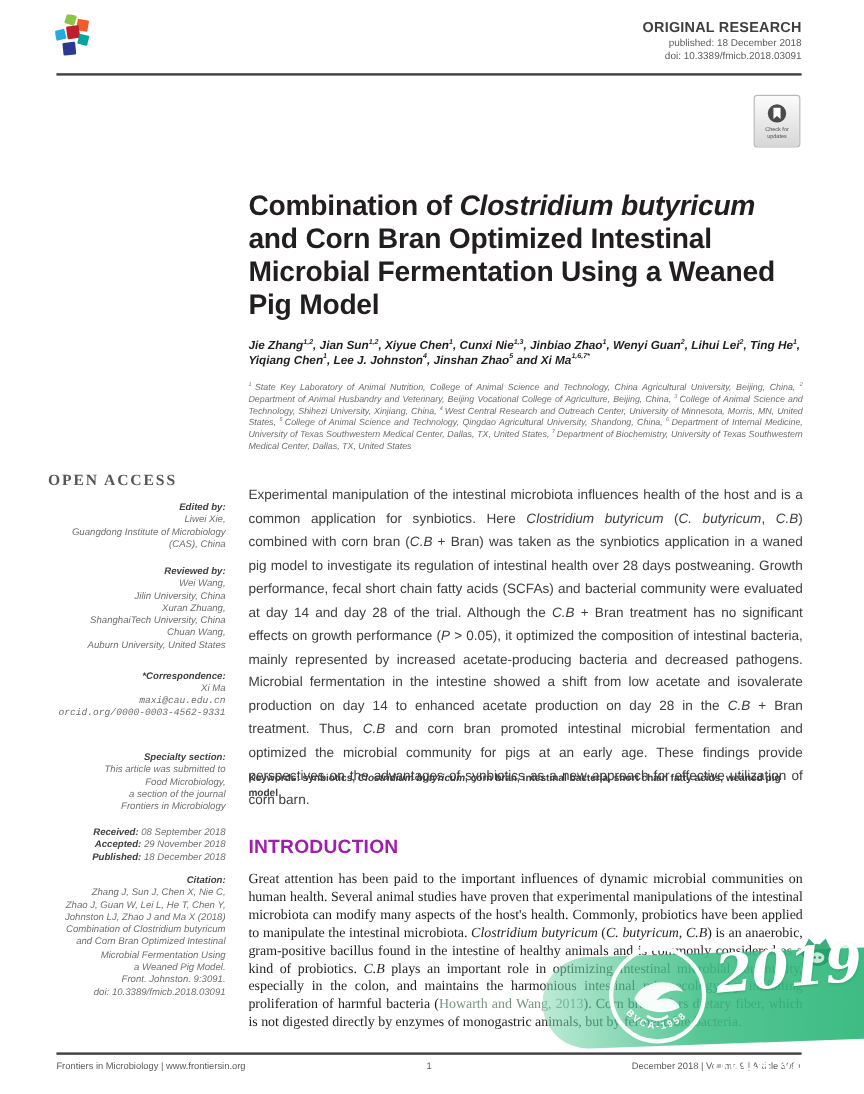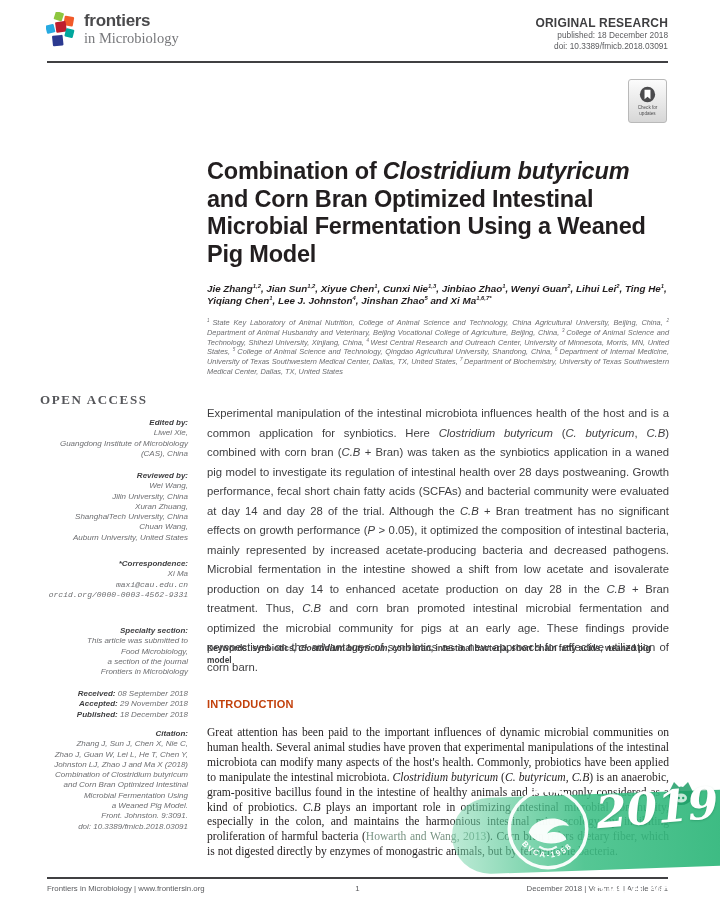--- a/index.html
+++ b/index.html
@@ -33,22 +33,22 @@
   .main-title{position:absolute;left:207px;width:463px;top:158px;font-size:23.5px;font-weight:bold;
      line-height:27.5px;color:#221e1f;letter-spacing:-0.2px;}
   .authors{position:absolute;left:207px;width:462px;top:283px;font-size:9.8px;font-weight:bold;
      font-style:italic;line-height:12px;color:#221e1f;}
   .affiliations{position:absolute;left:207px;width:462px;top:318px;font-size:7.4px;font-style:italic;
      color:#6d6e71;line-height:9.8px;text-align:justify;}
   .abstract{position:absolute;left:207px;width:462px;top:404px;font-size:11.3px;line-height:19.5px;
      color:#3e3e40;text-align:justify;}
   .keywords{position:absolute;left:207px;width:462px;top:643px;font-size:8.4px;font-weight:bold;
      line-height:11.5px;color:#3e3e40;}
-  .intro-heading{position:absolute;left:207px;top:698px;font-size:11px;font-weight:bold;
-     color:#c2410c;letter-spacing:0.2px;}
+  .intro-heading{position:absolute;left:207px;top:698px;font-size:16px;font-weight:bold;
+     color:#a21caf;letter-spacing:0.2px;}
   .intro-body{position:absolute;left:207px;width:462px;top:726px;height:146px;overflow:hidden;
      font-family:"Liberation Serif",serif;font-size:11.6px;line-height:14.9px;text-align:justify;color:#221e1f;}
 
   .i{font-style:italic;}
   .sup{font-size:0.6em;vertical-align:super;line-height:0;}
   .cite{color:#7a9484;cursor:pointer;}
 
   
   .footer-rule{position:absolute;left:47px;right:52px;top:877px;height:1.5px;background:#404042;}
   .footer{position:absolute;left:47px;right:52px;top:884px;font-size:7.8px;color:#5a5b5e;}
@@ -75,24 +75,20 @@
 
   <div class="logo-block">
     <svg class="logo-cubes" viewBox="0 0 30 34">
       <rect x="8" y="0" width="8" height="8" rx="1" fill="#8dc63f" transform="rotate(18 12 4)"></rect>
       <rect x="17" y="4" width="9" height="9" rx="1" fill="#f15a29" transform="rotate(10 21 8)"></rect>
       <rect x="9" y="9" width="10" height="10" rx="1" fill="#be1e2d" transform="rotate(-8 14 14)"></rect>
       <rect x="0" y="12" width="8" height="8" rx="1" fill="#27aae1" transform="rotate(-14 4 16)"></rect>
       <rect x="18" y="16" width="8" height="8" rx="1" fill="#00a79d" transform="rotate(14 22 20)"></rect>
       <rect x="6" y="22" width="10" height="10" rx="1" fill="#2b3990" transform="rotate(-6 11 27)"></rect>
     </svg>
-    <div>
-      <div class="logo-name">frontiers</div>
-      <div class="logo-sub">in Microbiology</div>
-    </div>
   </div>
 
   <div class="header-meta">
     <div class="article-type">ORIGINAL RESEARCH</div>
     <div class="meta-line">published: 18 December 2018</div>
     <div class="meta-line">doi: 10.3389/fmicb.2018.03091</div>
   </div>
 
   <div class="header-rule"></div>
 

